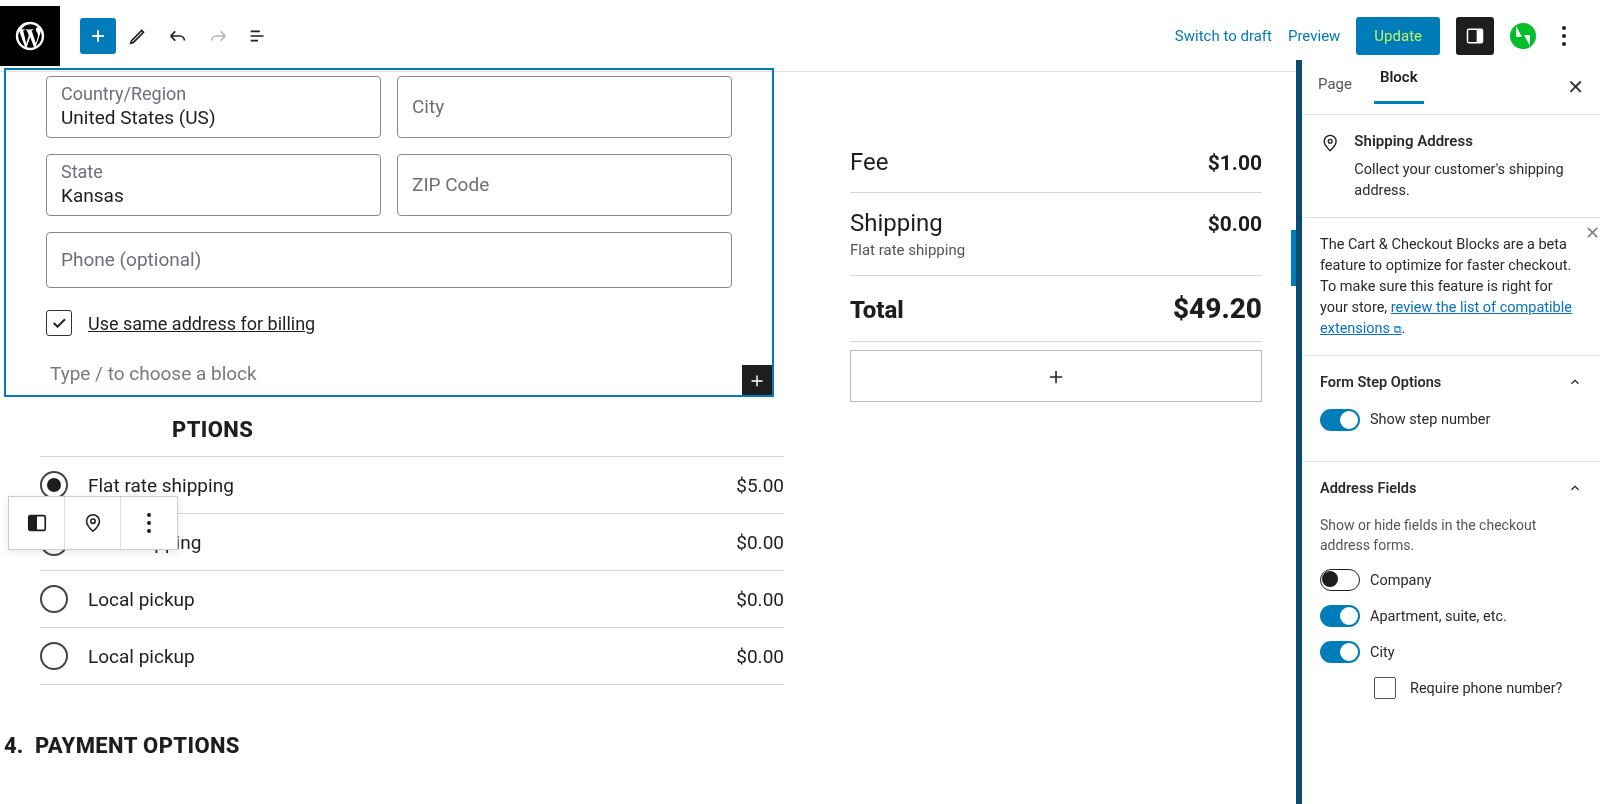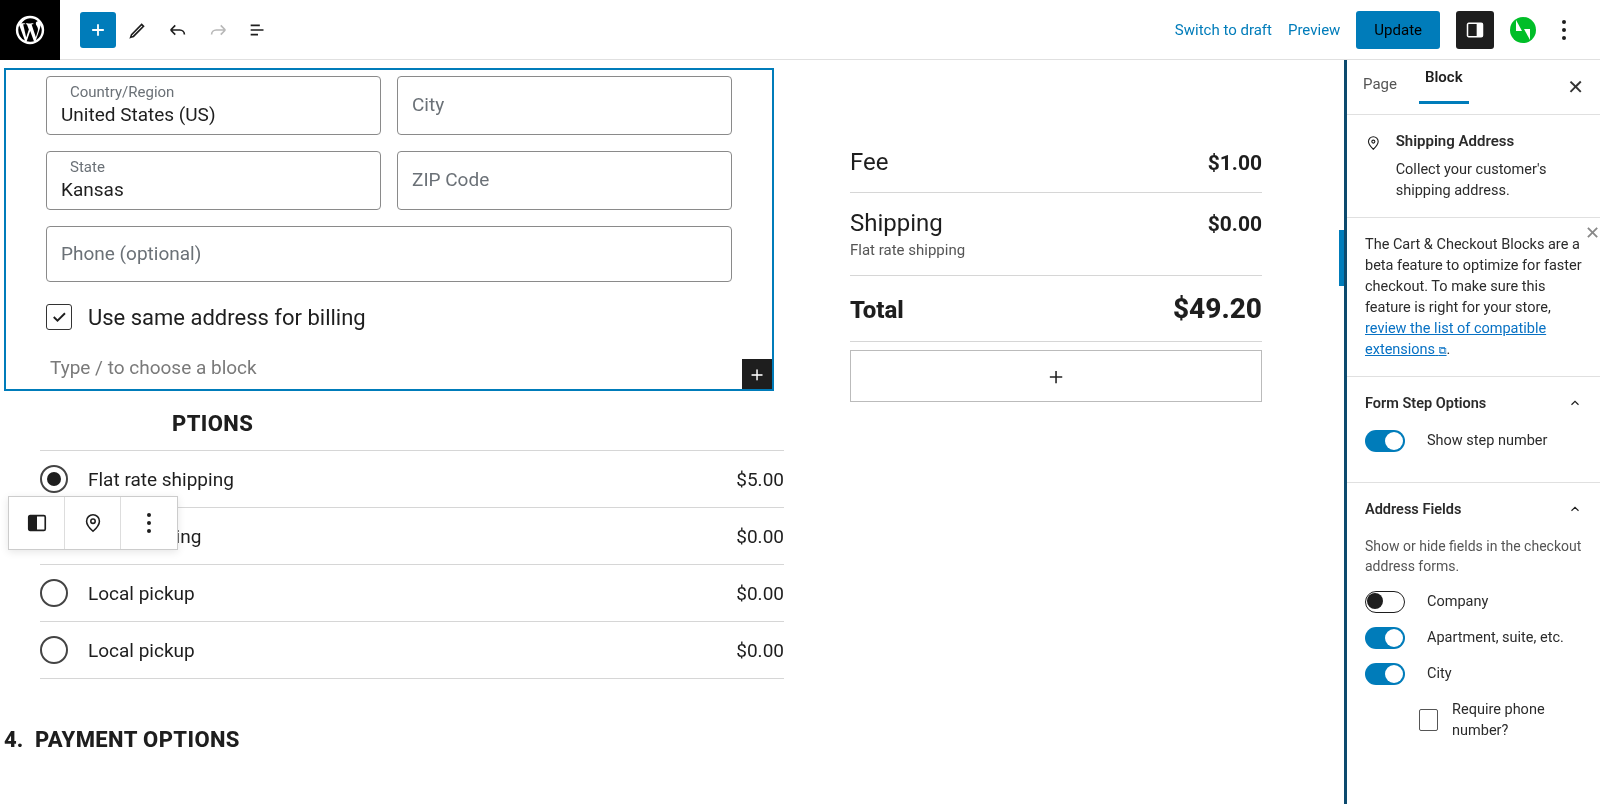--- a/index.html
+++ b/index.html
@@ -1,48 +1,48 @@
 <!DOCTYPE html>
 <html><head>
 <meta charset="utf-8">
 <style>
   * { box-sizing: border-box; margin: 0; padding: 0; }
   html, body { width: 1600px; height: 804px; font-family: -apple-system, BlinkMacSystemFont, "Segoe UI", Roboto, Helvetica, Arial, sans-serif; font-size: 15px; color: #1e1e1e; overflow: hidden; background:#fff; }
   
   
-  .top-bar { position: relative; height: 60px; border-bottom: 1px solid #e0e0e0; display:flex; align-items:center; }
+  .top-bar { position: relative; height: 72px; border-bottom: 1px solid #e0e0e0; display:flex; align-items:center; }
   .wp-logo { width:60px; height:60px; background:#000; display:flex; align-items:center; justify-content:center; }
   .wp-logo svg { width:34px; height:34px; fill:#fff; }
   .tool-group-left { display:flex; align-items:center; gap:4px; padding-left:20px; }
   .sq-btn { width:36px; height:36px; border-radius:3px; display:flex; align-items:center; justify-content:center; cursor:pointer; }
   .sq-btn.blue { background:#007cba; color:#fff; }
   .icon-stroke { stroke:#1e1e1e; stroke-width:1.8; fill:none; }
   .tool-group-left .ghost { color:#7a7a7a; }
   .ghost .icon-stroke { stroke:#b8b8b8; }
   
   .top-right { margin-left:auto; display:flex; align-items:center; gap:16px; padding-right:24px; }
   .link-btn { color:#007cba; font-size:15px; cursor:pointer; }
-  .update-btn { background:#007cba; color:#000000; padding:10px 18px; border-radius:3px; font-size:15px; cursor:pointer; }
+  .update-btn { background:#007cba; color:#bef264; padding:10px 18px; border-radius:3px; font-size:15px; cursor:pointer; }
   .sidebar-toggle { width:38px; height:38px; background:#1e1e1e; border-radius:3px; display:flex; align-items:center; justify-content:center; }
   .jetpack { width:26px; height:26px; border-radius:50%; background:#00be28; position:relative; }
   .jetpack::before { content:""; position:absolute; left:6px; top:3px; width:0; height:0; border-left:6px solid #fff; border-top:11px solid transparent; }
   .jetpack::after { content:""; position:absolute; right:6px; bottom:3px; width:0; height:0; border-right:6px solid #fff; border-bottom:11px solid transparent; }
   .kebab { width:24px; height:24px; display:flex; flex-direction:column; align-items:center; justify-content:center; gap:4px; cursor:pointer; }
   .kebab span { width:4px; height:4px; background:#1e1e1e; border-radius:50%; }
   
   
   .workspace { position:absolute; top:60px; left:0; right:0; bottom:0; display:flex; }
   .canvas { flex:1 1 auto; position:relative; overflow:hidden; }
   .canvas-inner { padding: 8px 0 0 0; }
   
   
   .block-selected { margin-left:4px; border:2px solid #007cba; padding:6px 0 0 0; position:relative; width:770px;}
   .form-grid { display:grid; grid-template-columns: 1fr 1fr; gap:16px; padding: 0 40px 0 40px; }
   .input-wrap { border:1.5px solid #8a8a8a; border-radius:4px; padding:6px 14px 8px 14px; min-height:56px; display:flex; flex-direction:column; justify-content:center; background:#fff;}
-  .input-wrap.filled .lbl { font-size:15px; color:#6b7177; margin-bottom:2px;margin-left:9px; }
+  .input-wrap.filled .lbl { font-size:18px; color:#6b7177; margin-bottom:2px; }
   .input-wrap .val { font-size:19px; }
   .input-wrap.placeholder .val { color:#6b7177; }
   .full { grid-column:1 / -1; }
   
   .checkbox-row { display:flex; align-items:center; gap:16px; padding: 22px 40px 8px 40px; }
   .cbox { width:26px; height:26px; border:1.5px solid #333; border-radius:3px; display:flex; align-items:center; justify-content:center; }
   .cbox svg { width:18px; height:18px; stroke:#1e1e1e; stroke-width:2.5; fill:none; }
   
   .prompt-row { display:flex; align-items:center; justify-content:space-between; padding: 18px 0 10px 44px; }
   .prompt-row .hint { color:#7a7a7a; font-size:19px; }
@@ -71,38 +71,38 @@
   .sum-row { display:flex; justify-content:space-between; align-items:baseline; border-bottom:1px solid #d6d6d6; padding:16px 0; }
   .sum-row:last-of-type{ border-bottom:none;}
   .sum-row .lab { font-size:24px; }
   .sum-row .amt { font-size:21px; font-weight:700; }
   .sum-row .sub { font-size:15px; color:#555; display:block; margin-top:4px; }
   .sum-row.total .lab { font-size:24px; font-weight:800; }
   .sum-row.total .amt { font-size:28px; font-weight:800; }
   .add-area { margin-top:8px; height:52px; border:1px solid #bbb; display:flex; align-items:center; justify-content:center; font-size:24px; cursor:pointer;}
   
   
-  .settings { width:256px; border-left:3px solid #0c4a6e; background:#fff; overflow:hidden; position:relative;}
+  .settings { width:304px; border-left:6px solid #0c4a6e; background:#fff; overflow:hidden; position:relative;}
   .tabs { display:flex; align-items:center; border-bottom:1px solid #e0e0e0; height:55px; padding:0 16px;}
   .tab { padding: 0 0 3px 0; margin-right:28px; color:#555; font-size:15px; cursor:pointer;}
   .tab.active { color:#1e1e1e; font-weight:600; }
   .tab.active::after{ content:""; display:block; height:3px; background:#007cba; margin-top:15px; margin-left:-6px; margin-right:-6px;}
   .tabs .close-x { margin-left:auto; font-size:20px; cursor:pointer; color:#333;}
   
   .panel { padding:16px 18px 16px 18px; border-bottom:1px solid #e0e0e0; font-size:14.5px; line-height:1.45; color:#2b2b2b;}
   .panel .head { display:flex; gap:14px; align-items:flex-start;}
   .panel .head .ttl { font-weight:600; font-size:15px; margin-bottom:6px;}
   .notice { position:relative; }
   .notice .dismiss { position:absolute; right:0; top:2px; color:#888; cursor:pointer; font-size:18px;}
   .notice a { color:#0872c4; text-decoration:underline; }
   .ext-icon { font-size:11px; }
   
   .panel.section .sec-head { display:flex; align-items:center; justify-content:space-between; font-weight:600; margin-bottom:16px; cursor:pointer;}
   .chev { width:14px; height:14px; }
-  .toggle-row { display:flex; align-items:center; gap:22px; margin:14px 0; }
+  .toggle-row { display:flex; align-items:center; gap:10px; margin:14px 0; }
   .toggle { width:40px; height:22px; border-radius:12px; position:relative; cursor:pointer;}
   .toggle::after { content:""; position:absolute; top:2px; width:18px; height:18px; background:#fff; border-radius:50%; }
   .toggle.on { background:#007cba; }
   .toggle.on::after { right:2px; }
   .toggle.off { background:#fff; border:1.5px solid #1e1e1e; }
   .toggle.off::after { left:1px; top:1px; width:16px; height:16px; background:#1e1e1e; }
   .help { font-size:14px; color:#555; margin:4px 0 8px 0;}
   .check-row { display:flex; align-items:center; gap:14px; margin-top:10px; margin-left:54px;}
   .cbox2 { width:22px; height:22px; border:1.5px solid #555; border-radius:2px;}
   .right-scrollhint { position:absolute; right:0; top:170px; width:5px; height:56px; background:#007cba;}
@@ -185,21 +185,21 @@
           <div class="input-wrap placeholder full">
             <span class="val">Phone (optional)</span>
           </div>
         </div>
         <div class="checkbox-row">
           <div class="cbox">
             <svg viewBox="0 0 24 24">
                 <path d="M5 12l5 5L20 7"></path>
               </svg>
           </div>
-          <span style="font-size:22px;">Use same address for billing</span>
+          <span style="font-size:18px;text-decoration:underline;">Use same address for billing</span>
         </div>
         <div class="prompt-row">
           <span class="hint">Type / to choose a block</span>
         </div>
         <div class="add-block-btn">＋</div>
       </div>
 
       <div class="opts" style="margin-top:20px;">
         <h2>PTIONS</h2>
         <div id="opt-rows">

